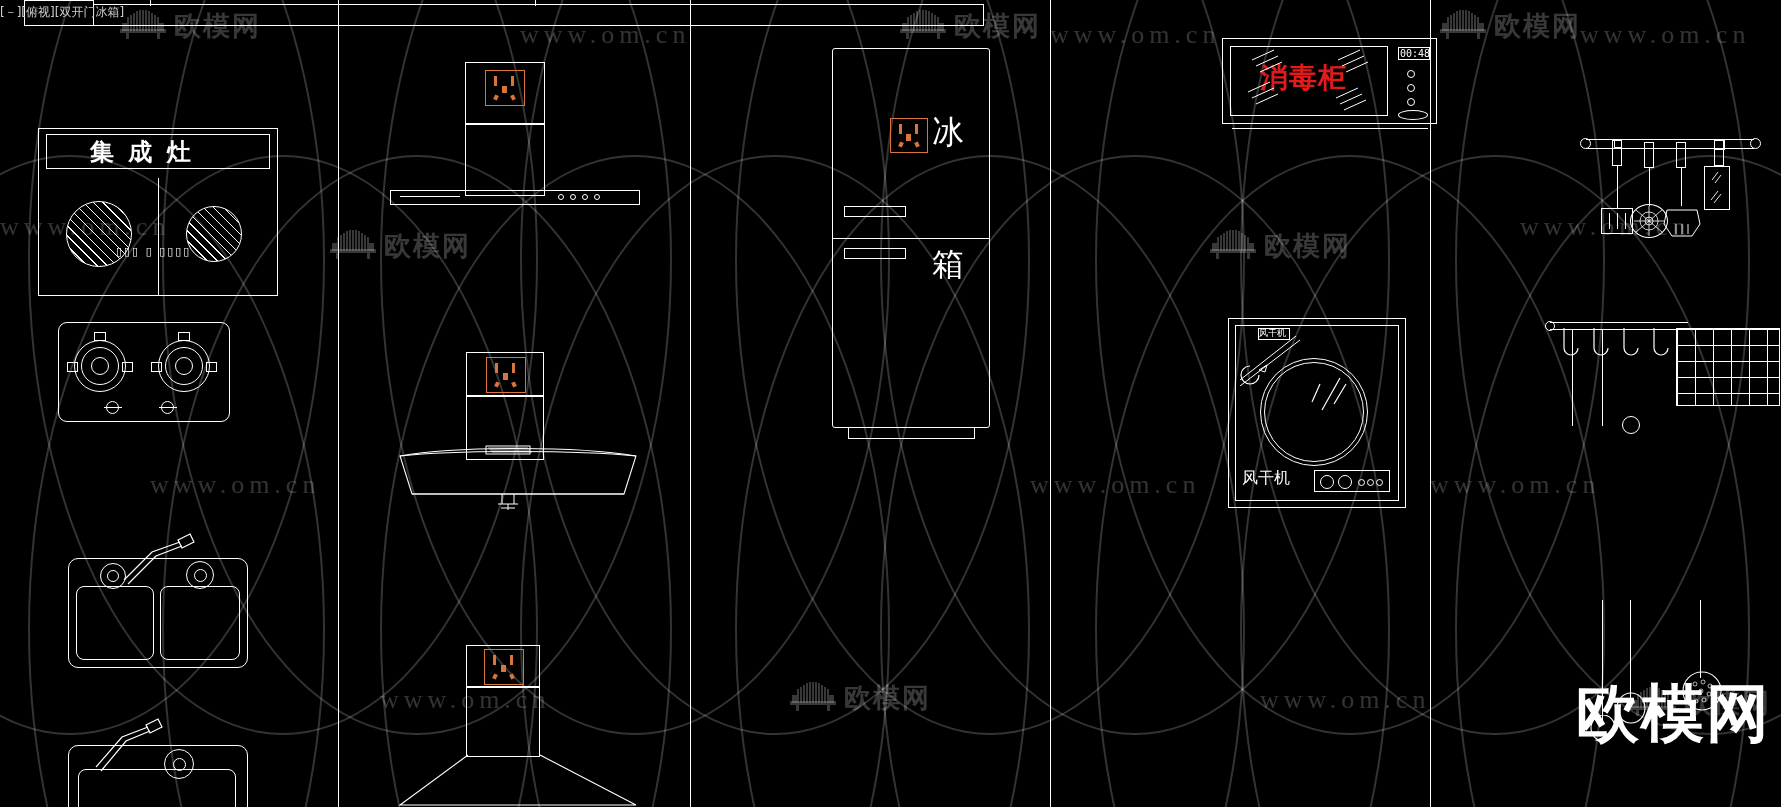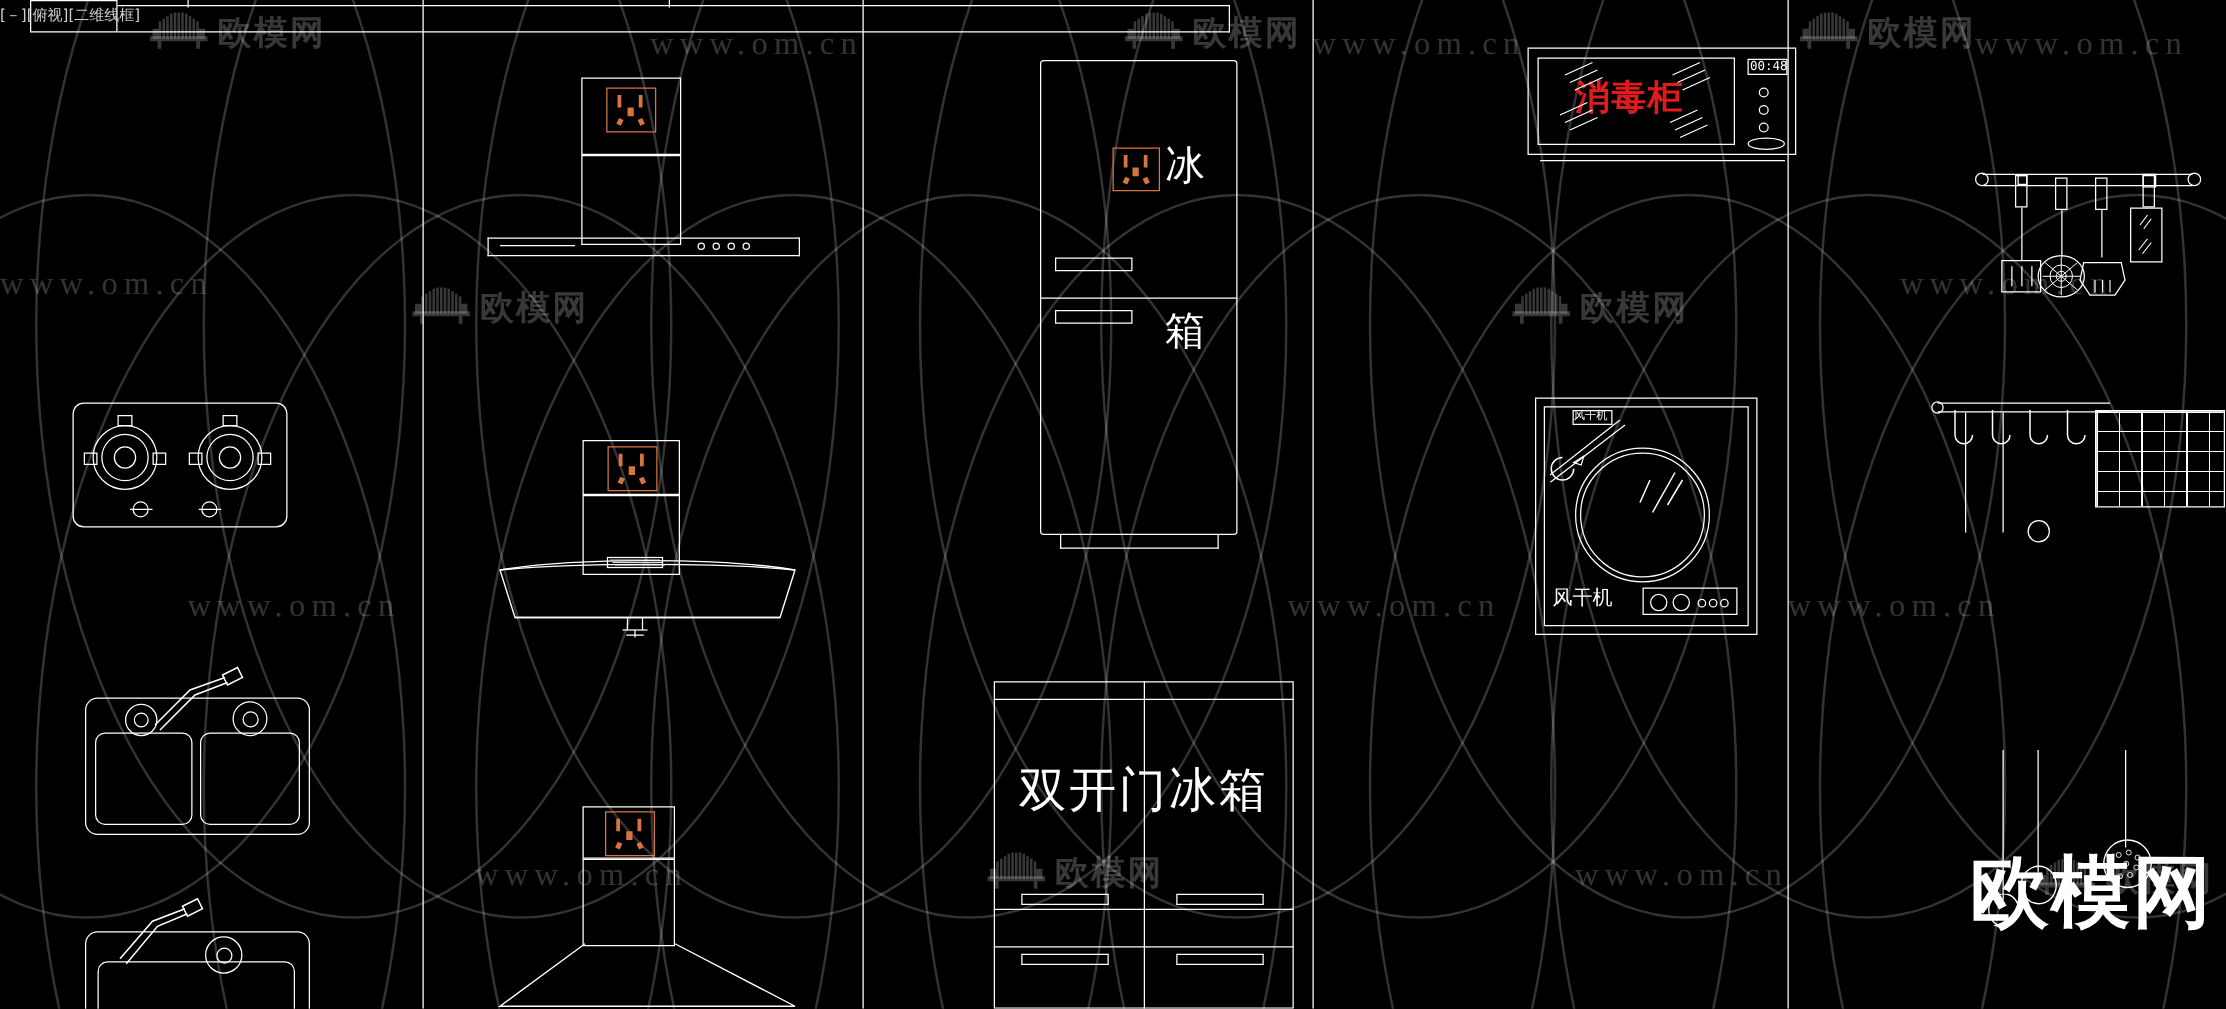--- a/index.html
+++ b/index.html
@@ -231,29 +231,38 @@
           <i style="left:39px;top:12px;width:5px;height:8px;"></i>
           <i style="left:6px;top:22px;width:3px;height:6px;"></i>
           <i style="left:37px;top:22px;width:3px;height:6px;"></i>
         </span>
         <span class="txt">欧模网</span>
       </div>
     </div>
 
   <div class="box" style="left:24px;top:0px;width:70px;height:26px;"></div>
   <div class="box" style="left:94px;top:4px;width:890px;height:22px;border-left:none;"></div>
-  <div class="cadtext" style="left:0px;top:6px;font-size:12px;color:#cfcfcf;">[－][俯视][二维线框]</div>
+  <div class="cadtext" style="left:0px;top:6px;font-size:12px;color:#cfcfcf;">[－][俯视][双开门冰箱]</div>
   <div class="ln vl" style="left:150px;top:0;height:6px;"></div>
   <div class="ln vl" style="left:535px;top:0;height:6px;"></div>
 
   <div class="sep" style="left:338px;"></div>
   <div class="sep" style="left:690px;"></div>
   <div class="sep" style="left:1050px;"></div>
   <div class="sep" style="left:1430px;"></div>
 
+  <div style="position:absolute;left:38px;top:128px;width:240px;height:168px;">
+    <div class="box" style="left:0;top:0;width:240px;height:168px;"></div>
+    <div class="box" style="left:8px;top:6px;width:224px;height:35px;"></div>
+    <div class="cadtext" style="left:52px;top:12px;font-size:24px;font-weight:bold;letter-spacing:3px;">集 成 灶</div>
+    <div class="ln vl" style="left:120px;top:50px;height:118px;"></div>
+    <div class="hatch" style="left:28px;top:73px;width:66px;height:66px;"></div>
+    <div class="hatch" style="left:148px;top:78px;width:56px;height:56px;"></div>
+    <div class="cadtext" style="left:78px;top:118px;font-size:11px;letter-spacing:2px;color:#fff;">▯▯▯ ▯ ▯▯▯▯</div>
+  </div>
 
   <div style="position:absolute;left:58px;top:322px;width:172px;height:100px;">
     <div style="position:absolute;inset:0;border:1px solid #fff;border-radius:9px;box-sizing:border-box;"></div>
     <div class="cir" style="left:16px;top:18px;width:52px;height:52px;"></div>
     <div class="cir" style="left:23px;top:25px;width:38px;height:38px;"></div>
     <div class="cir" style="left:33px;top:35px;width:18px;height:18px;"></div>
     <div class="box" style="left:36px;top:10px;width:12px;height:9px;"></div>
     <div class="box" style="left:64px;top:40px;width:11px;height:10px;"></div>
     <div class="box" style="left:9px;top:40px;width:11px;height:10px;"></div>
 
@@ -371,32 +380,20 @@
       <i style="left:9px;top:24px;width:4px;height:5px;transform:rotate(25deg);"></i>
       <i style="left:25px;top:24px;width:4px;height:5px;transform:rotate(-25deg);"></i>
     </div>
     <div class="cadtext" style="left:100px;top:68px;font-size:32px;">冰</div>
     <div class="cadtext" style="left:100px;top:200px;font-size:32px;">箱</div>
     <div class="ln vl" style="left:16px;top:380px;height:11px;"></div>
     <div class="ln vl" style="left:142px;top:380px;height:11px;"></div>
     <div class="ln hl" style="left:16px;top:390px;width:127px;"></div>
   </div>
 
-  <div style="position:absolute;left:795px;top:545px;width:240px;height:262px;">
-    <div style="position:absolute;left:0;top:0;width:240px;height:262px;border:1px solid #fff;box-sizing:border-box;"></div>
-    <div class="ln hl" style="left:0;top:14px;width:240px;"></div>
-    <div class="ln vl" style="left:120px;top:0;height:262px;"></div>
-    <div class="cadtext" style="left:20px;top:68px;font-size:38px;letter-spacing:2px;">双开门冰箱</div>
-    <div class="ln hl" style="left:0;top:182px;width:240px;"></div>
-    <div class="box" style="left:22px;top:170px;width:70px;height:9px;"></div>
-    <div class="box" style="left:146px;top:170px;width:70px;height:9px;"></div>
-    <div class="ln hl" style="left:0;top:212px;width:240px;"></div>
-    <div class="box" style="left:22px;top:218px;width:70px;height:9px;"></div>
-    <div class="box" style="left:146px;top:218px;width:70px;height:9px;"></div>
-  </div>
 
   <div style="position:absolute;left:1222px;top:38px;width:215px;height:100px;">
     <div style="position:absolute;left:0;top:0;width:215px;height:86px;border:1px solid #fff;box-sizing:border-box;"></div>
     <div style="position:absolute;left:8px;top:8px;width:158px;height:70px;border:1px solid #fff;box-sizing:border-box;"></div>
     <div class="cadtext" style="left:38px;top:26px;font-size:28px;font-weight:bold;color:#e01b1b;letter-spacing:1px;">消毒柜</div>
     <svg style="position:absolute;left:8px;top:8px;width:158px;height:70px;">
       <path d="M22,14 L44,4 M26,20 L48,10 M30,26 L52,16" stroke="#fff" stroke-width="1"></path>
       <path d="M18,46 L40,36 M22,52 L44,42 M26,58 L48,48" stroke="#fff" stroke-width="1"></path>
       <path d="M108,14 L130,4 M112,20 L134,10 M116,26 L138,16" stroke="#fff" stroke-width="1"></path>
       <path d="M106,52 L128,42 M110,58 L132,48 M114,64 L136,54" stroke="#fff" stroke-width="1"></path>

